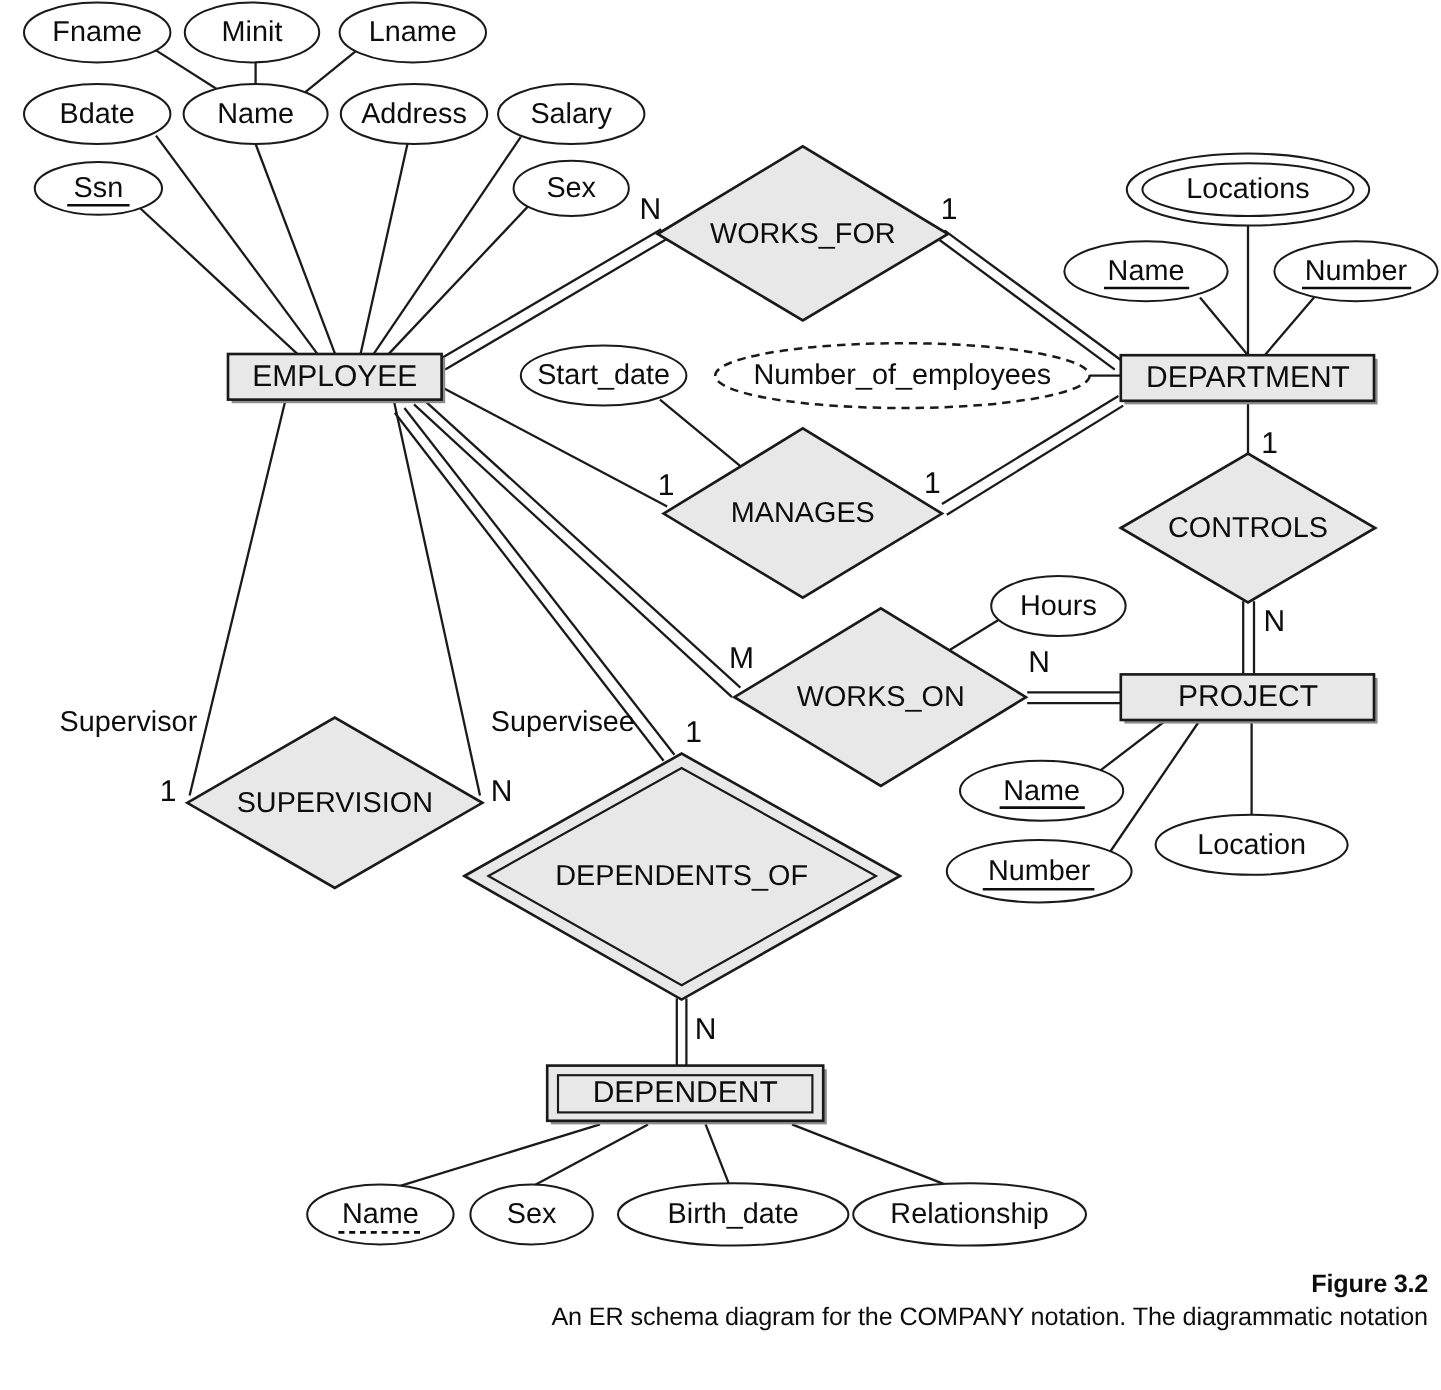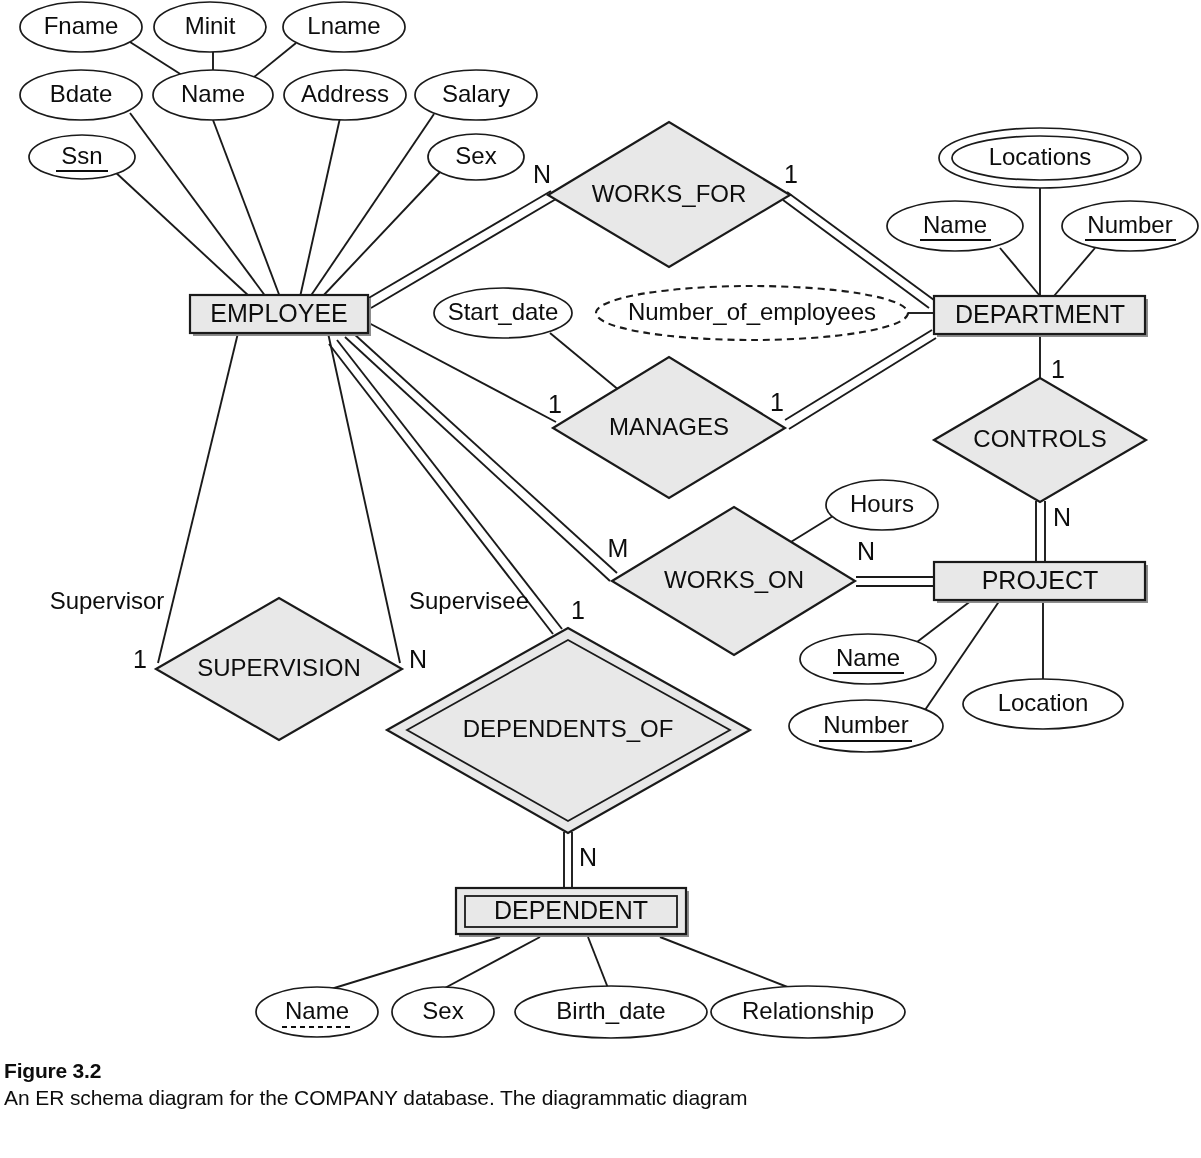--- a/index.html
+++ b/index.html
@@ -90,20 +90,21 @@
     stroke-width: 2.2;
     stroke-dasharray: 5 4;
   }
   #caption {
     position: absolute;
     left: 0;
     top: 1058px;
     width: 1194px;
     padding: 0 4px;
     box-sizing: border-box;
+    text-align: right;
   }
   .cap-title {
     font-family: "Liberation Sans", sans-serif;
     font-weight: bold;
     font-size: 21px;
     color: #0d0d0d;
     letter-spacing: -0.2px;
     line-height: 26px;
   }
   .cap-body {
@@ -410,16 +411,16 @@
     <text class="t-card" x="578" y="612">1</text>
     <text class="t-card" x="588" y="859">N</text>
 
     <text class="t-role" x="107" y="603">Supervisor</text>
     <text class="t-role" x="469" y="603">Supervisee</text>
 
   </svg>
 
   <div id="caption">
     <div class="cap-title">Figure 3.2</div>
-    <div class="cap-body">An ER schema diagram for the COMPANY database. The diagrammatic diagram</div>
+    <div class="cap-body">An ER schema diagram for the COMPANY notation. The diagrammatic notation</div>
   </div>
 
 </div>
 
 </body></html>

